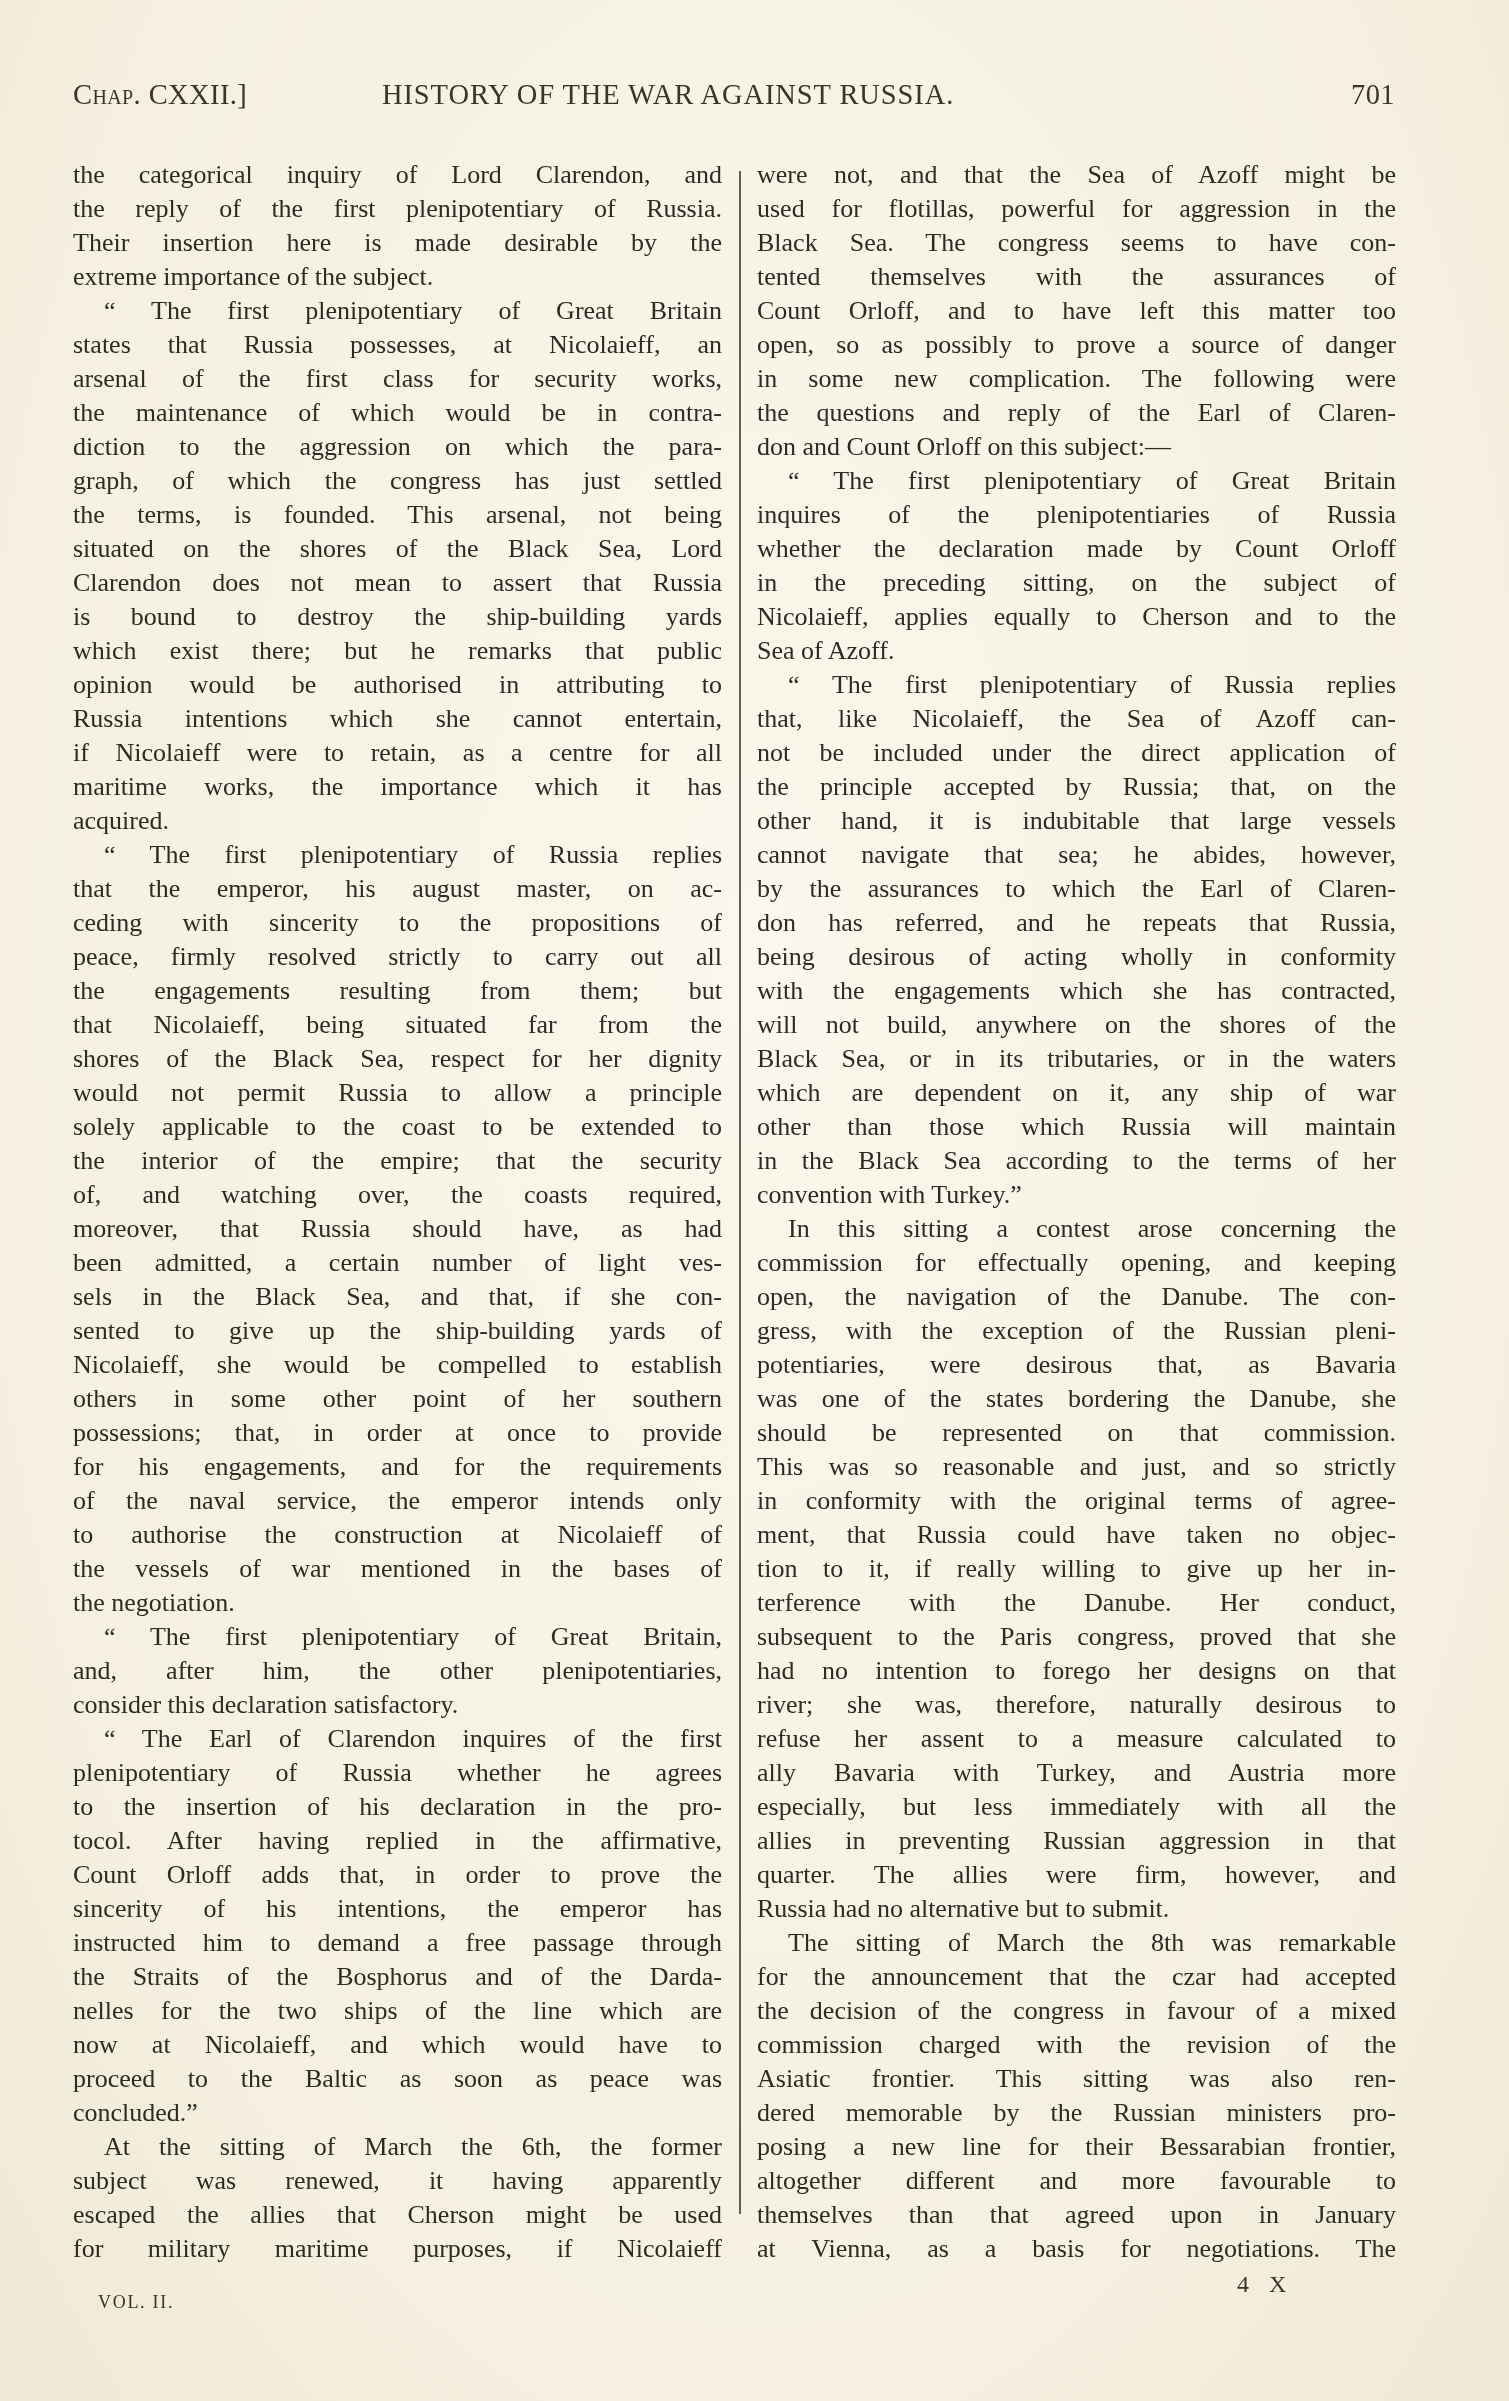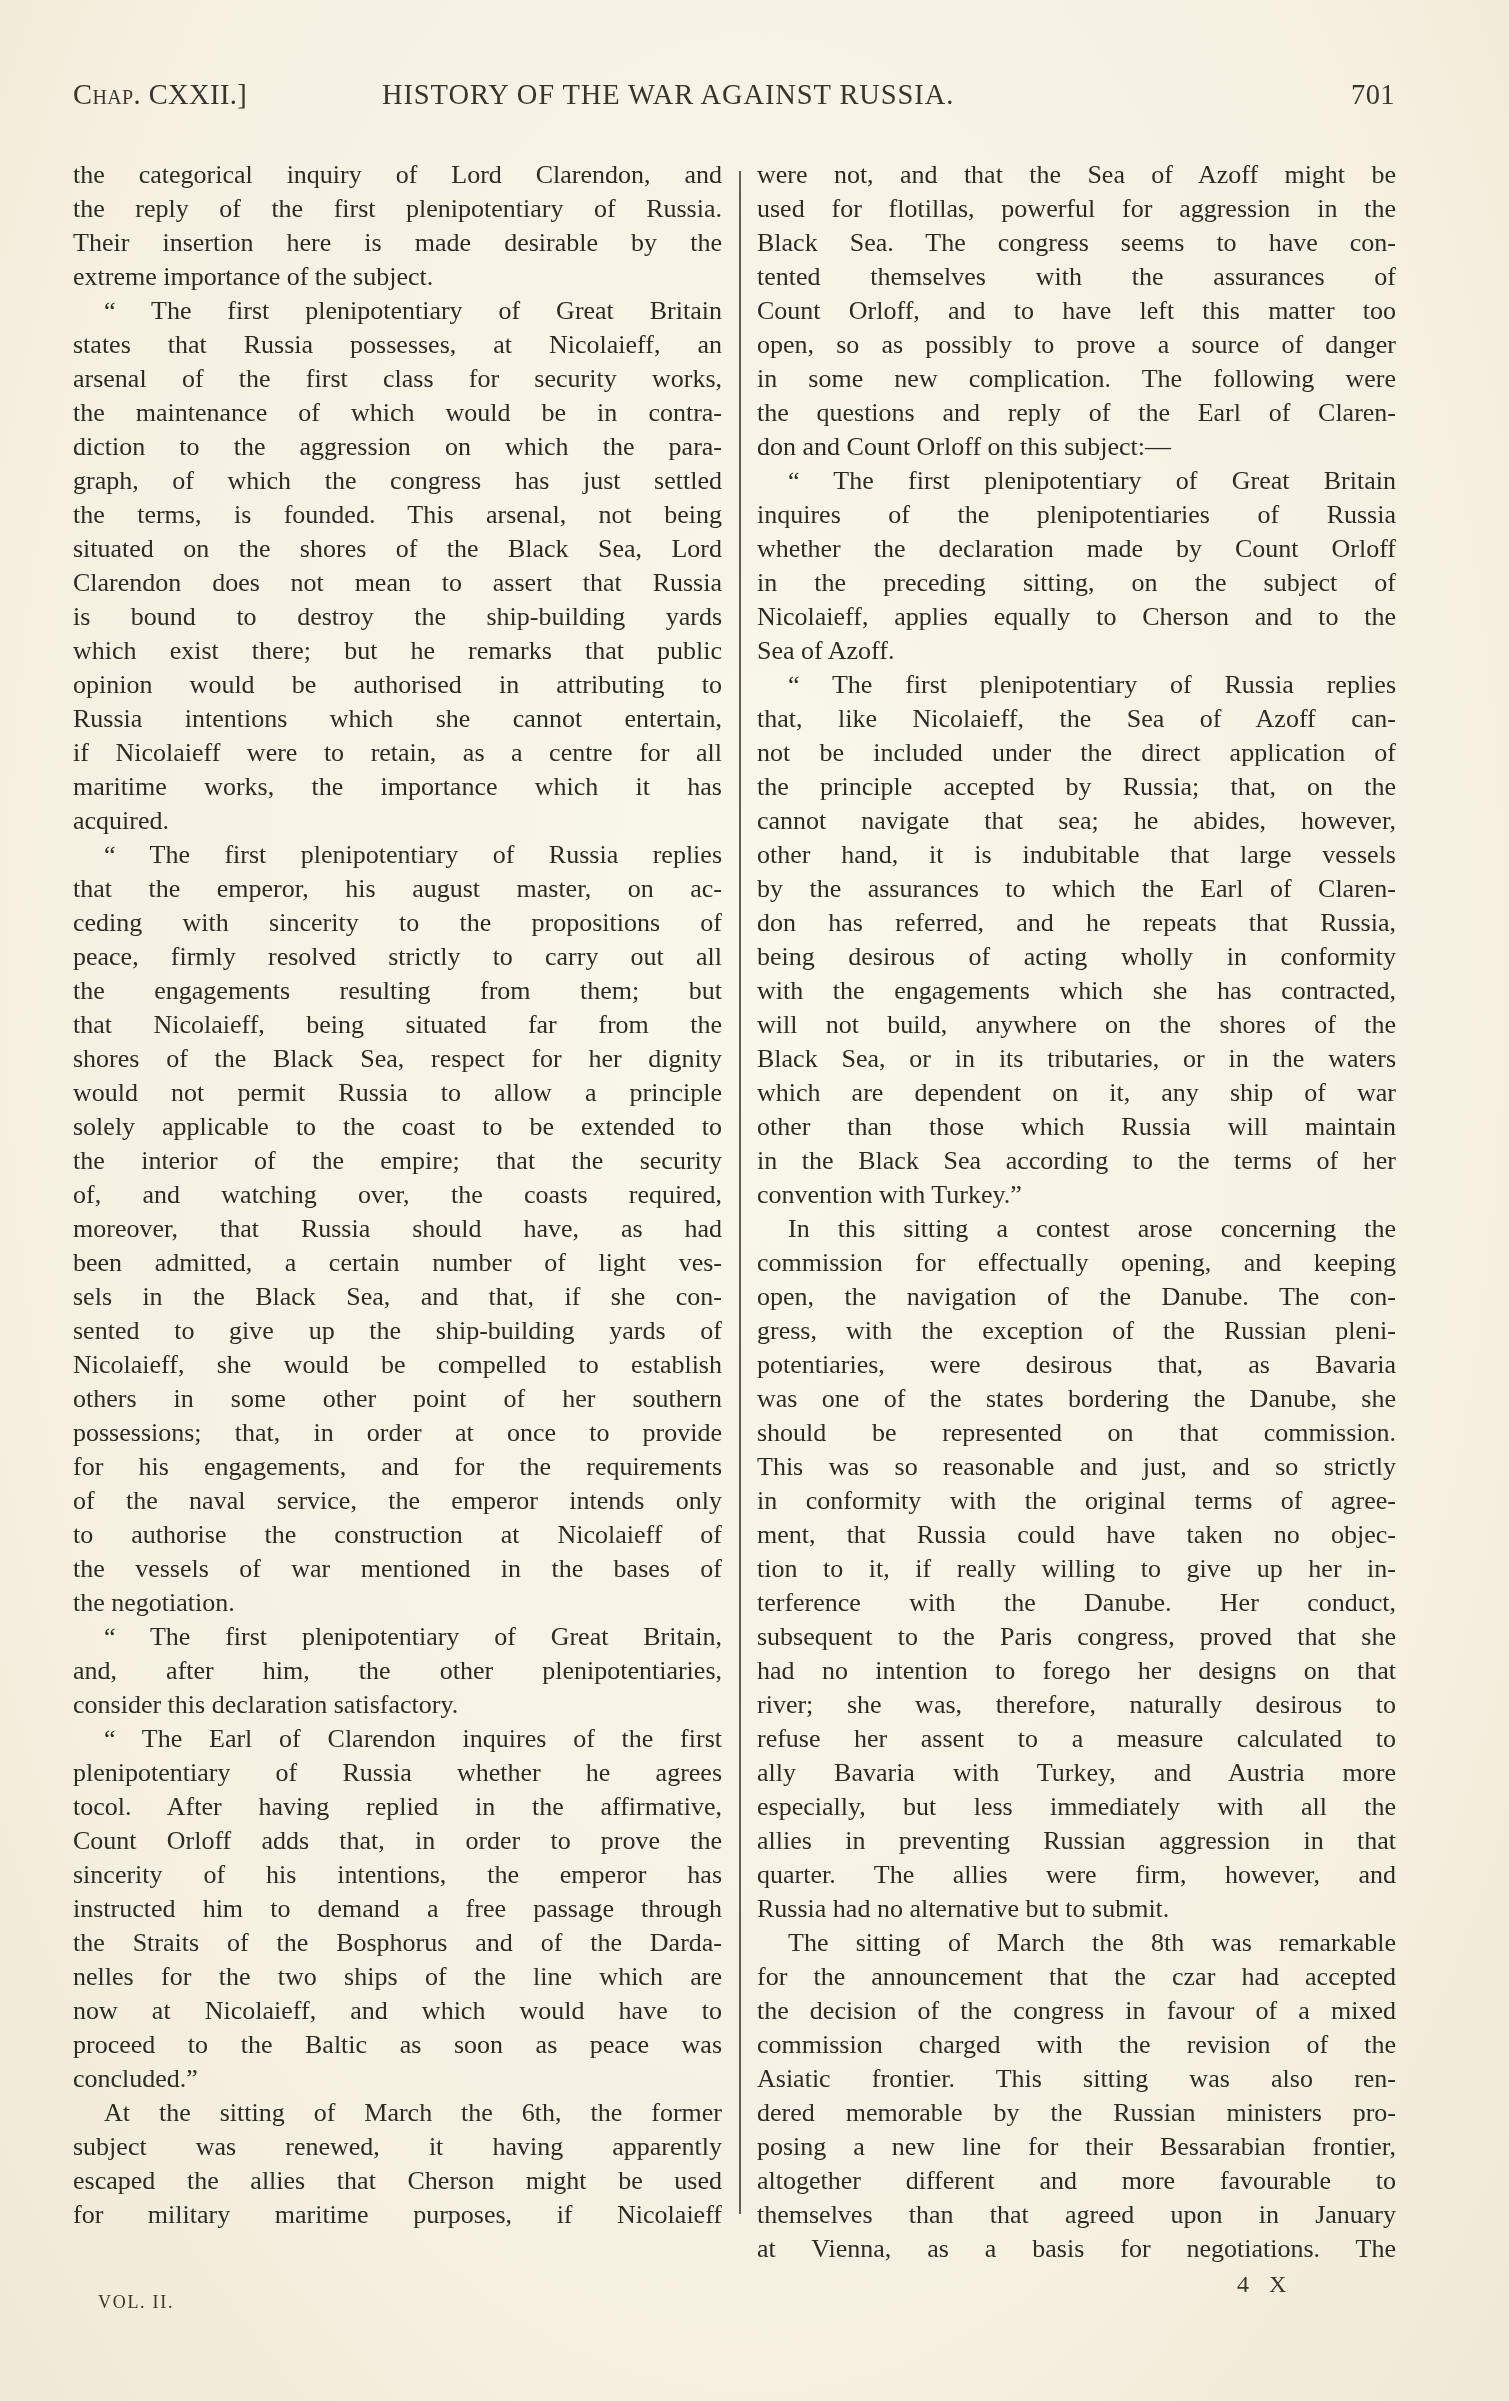--- a/index.html
+++ b/index.html
@@ -140,20 +140,21 @@
       <span class="line">for his engagements, and for the requirements</span>
       <span class="line">of the naval service, the emperor intends only</span>
       <span class="line">to authorise the construction at Nicolaieff of</span>
       <span class="line">the vessels of war mentioned in the bases of</span>
       <span class="line last">the negotiation.</span>
       <span class="line indent">“ The first plenipotentiary of Great Britain,</span>
       <span class="line">and, after him, the other plenipotentiaries,</span>
       <span class="line last">consider this declaration satisfactory.</span>
       <span class="line indent">“ The Earl of Clarendon inquires of the first</span>
       <span class="line">plenipotentiary of Russia whether he agrees</span>
+      <span class="line">to the insertion of his declaration in the pro-</span>
       <span class="line">tocol. After having replied in the affirmative,</span>
       <span class="line">Count Orloff adds that, in order to prove the</span>
       <span class="line">sincerity of his intentions, the emperor has</span>
       <span class="line">instructed him to demand a free passage through</span>
       <span class="line">the Straits of the Bosphorus and of the Darda-</span>
       <span class="line">nelles for the two ships of the line which are</span>
       <span class="line">now at Nicolaieff, and which would have to</span>
       <span class="line">proceed to the Baltic as soon as peace was</span>
       <span class="line last">concluded.”</span>
       <span class="line indent">At the sitting of March the 6th, the former</span>
@@ -177,22 +178,22 @@
       <span class="line indent">“ The first plenipotentiary of Great Britain</span>
       <span class="line">inquires of the plenipotentiaries of Russia</span>
       <span class="line">whether the declaration made by Count Orloff</span>
       <span class="line">in the preceding sitting, on the subject of</span>
       <span class="line">Nicolaieff, applies equally to Cherson and to the</span>
       <span class="line last">Sea of Azoff.</span>
       <span class="line indent">“ The first plenipotentiary of Russia replies</span>
       <span class="line">that, like Nicolaieff, the Sea of Azoff can-</span>
       <span class="line">not be included under the direct application of</span>
       <span class="line">the principle accepted by Russia; that, on the</span>
+      <span class="line">other hand, it is indubitable that large vessels</span>
       <span class="line">cannot navigate that sea; he abides, however,</span>
-      <span class="line">other hand, it is indubitable that large vessels</span>
       <span class="line">by the assurances to which the Earl of Claren-</span>
       <span class="line">don has referred, and he repeats that Russia,</span>
       <span class="line">being desirous of acting wholly in conformity</span>
       <span class="line">with the engagements which she has contracted,</span>
       <span class="line">will not build, anywhere on the shores of the</span>
       <span class="line">Black Sea, or in its tributaries, or in the waters</span>
       <span class="line">which are dependent on it, any ship of war</span>
       <span class="line">other than those which Russia will maintain</span>
       <span class="line">in the Black Sea according to the terms of her</span>
       <span class="line last">convention with Turkey.”</span>

